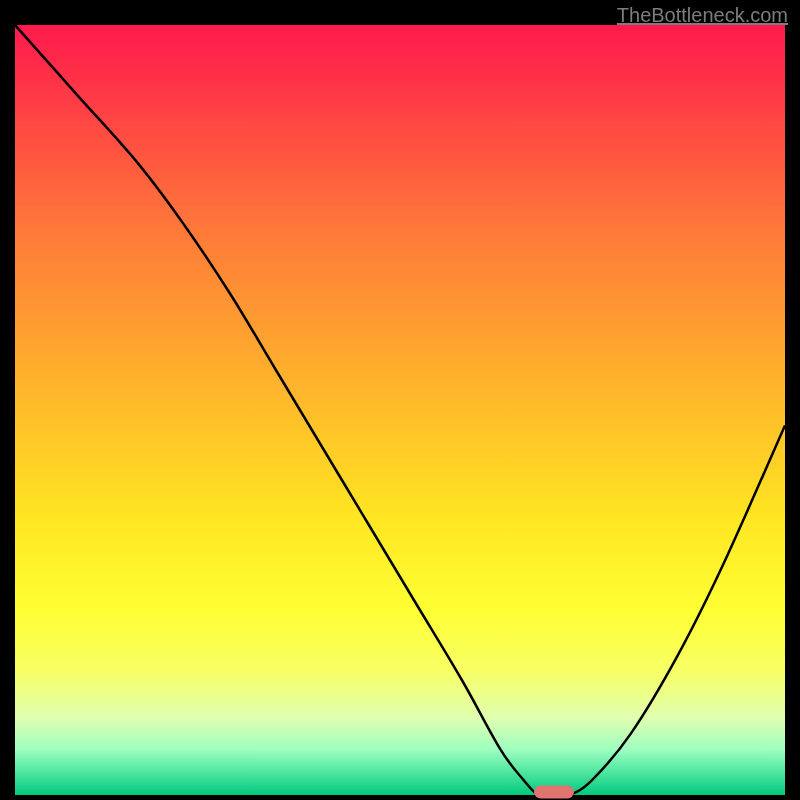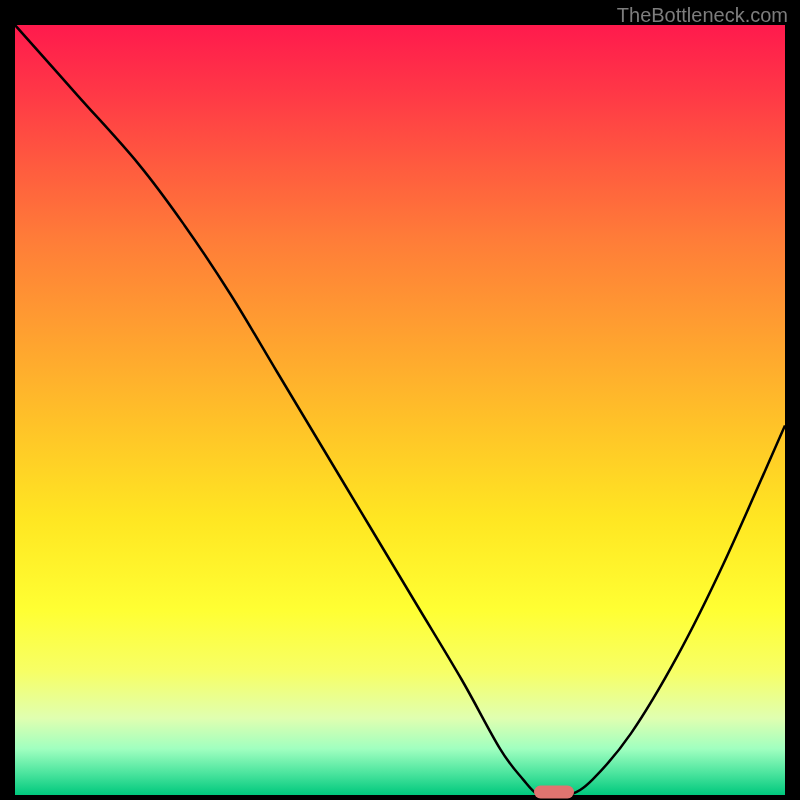--- a/index.html
+++ b/index.html
@@ -64,20 +64,21 @@
     transform: translate(-50%, -50%);
   }
   .watermark {
     position: absolute;
     top: 4px;
     right: 12px;
     color: #7d7d7d;
     font-size: 20px;
     font-weight: 500;
     letter-spacing: 0px;
+    text-decoration: underline;
   }
 </style>
 </head>
 <body>
 
 <div class="watermark">TheBottleneck.com</div>
 
 <div class="frame">
   <div class="plot">
     <div class="gradient"></div>

